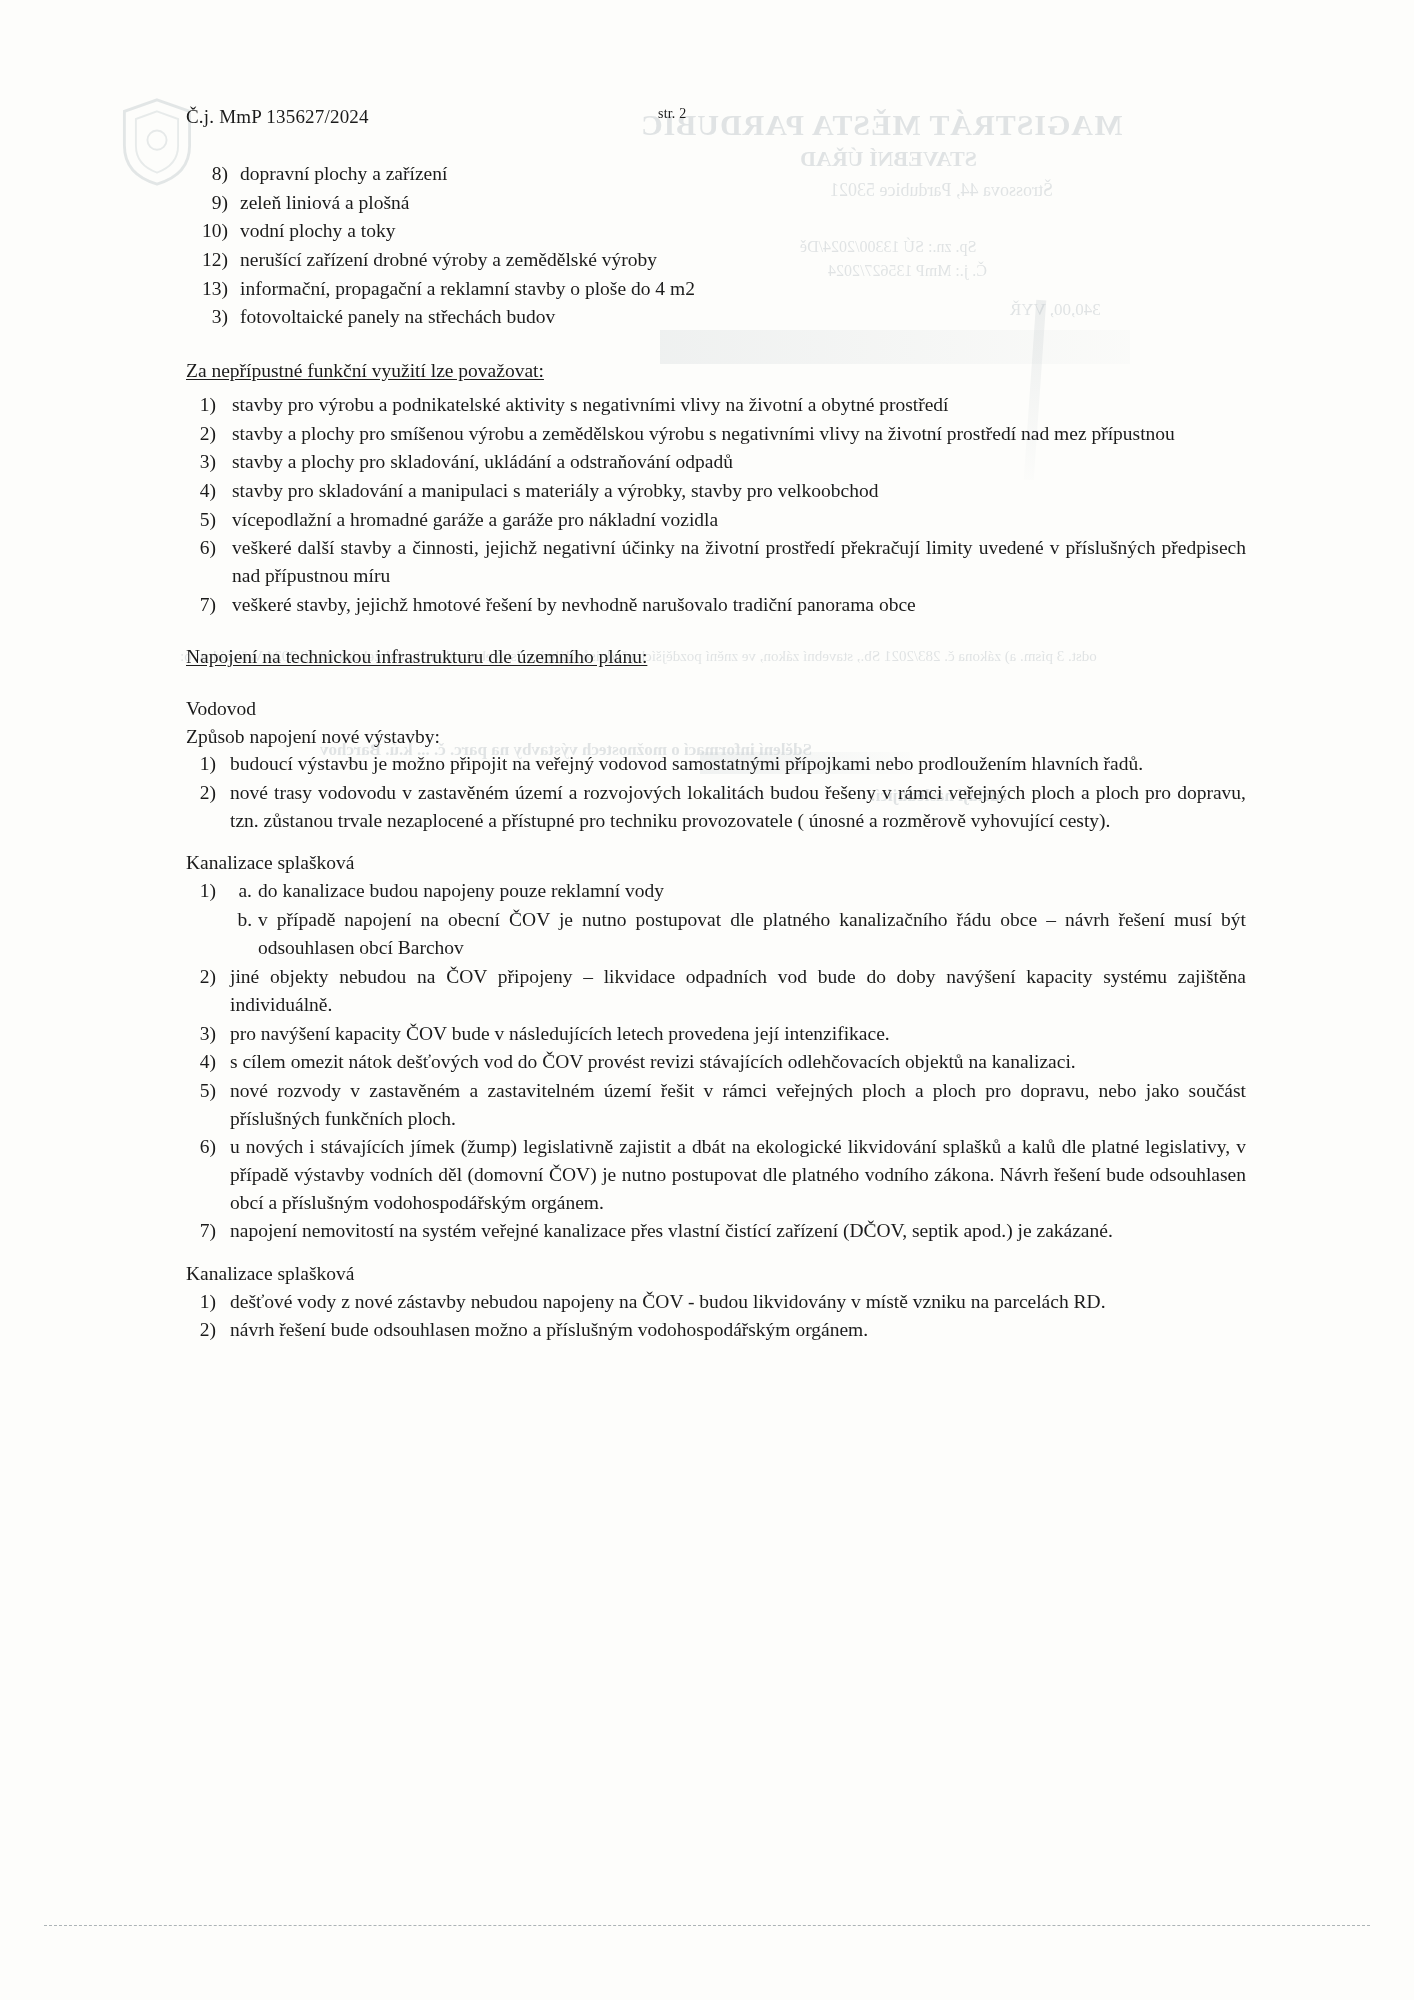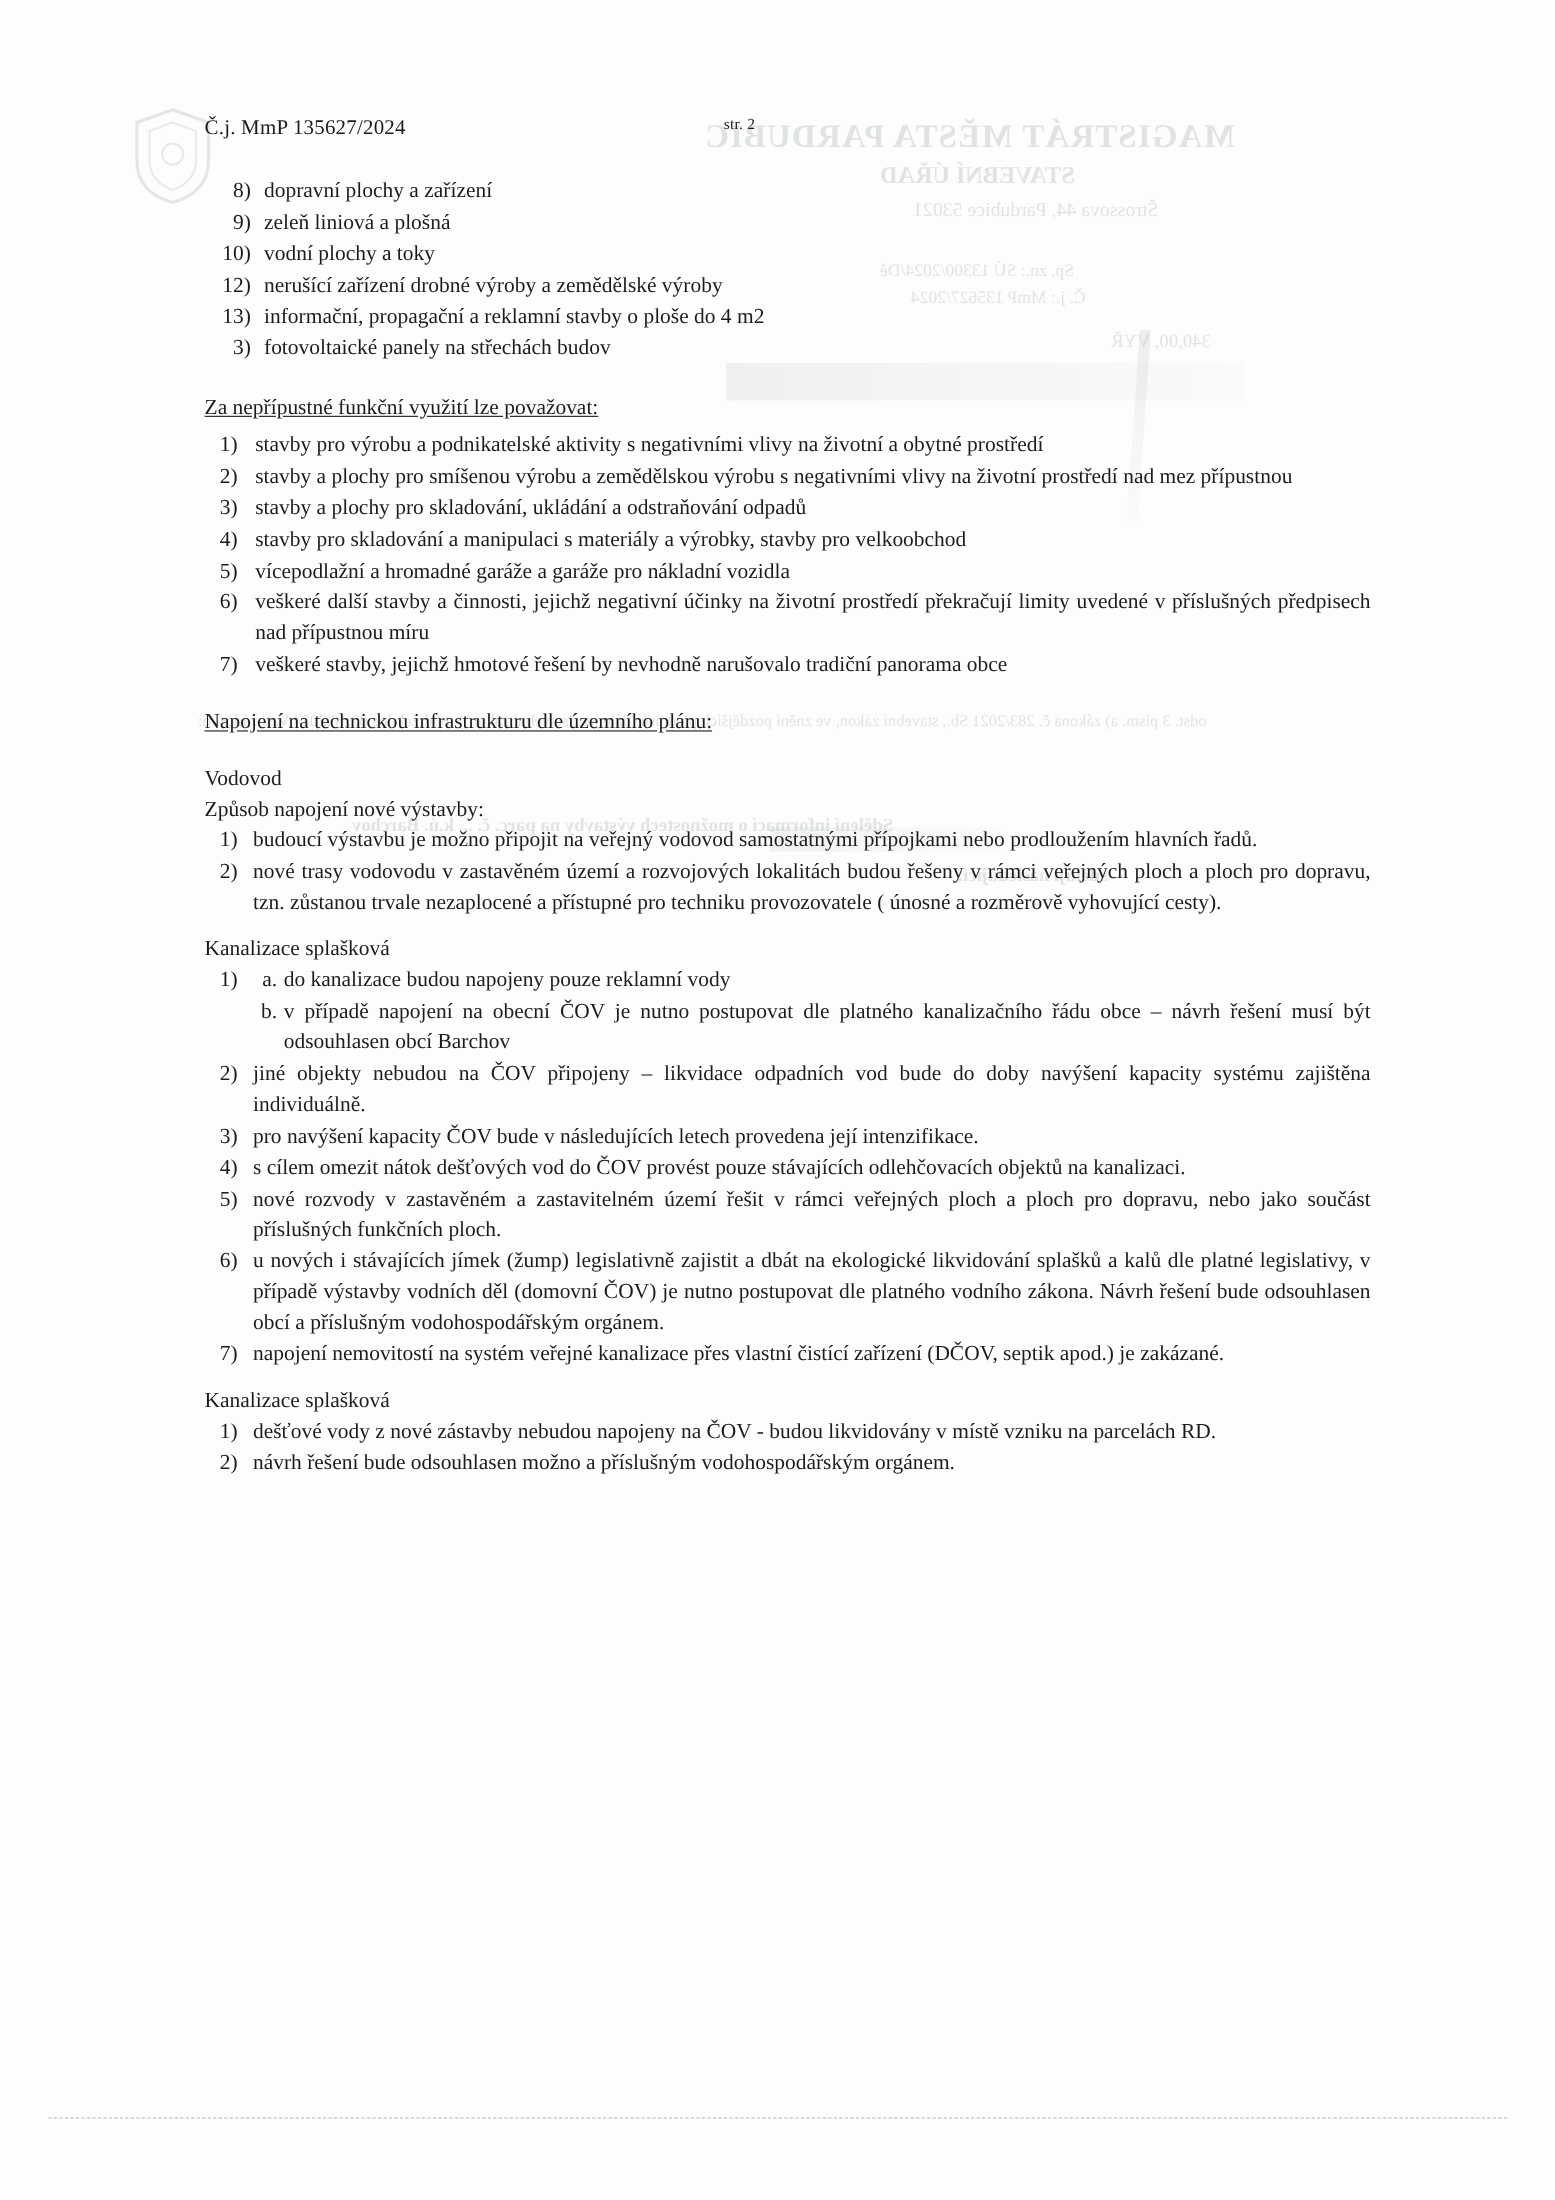--- a/index.html
+++ b/index.html
@@ -254,21 +254,21 @@
       <li class="li">
           <span class="num">2)</span>
           <span class="txt">jiné objekty nebudou na ČOV připojeny – likvidace odpadních vod bude do doby navýšení kapacity systému zajištěna individuálně.</span>
         </li>
       <li class="li">
           <span class="num">3)</span>
           <span class="txt">pro navýšení kapacity ČOV bude v následujících letech provedena její intenzifikace.</span>
         </li>
       <li class="li">
           <span class="num">4)</span>
-          <span class="txt">s cílem omezit nátok dešťových vod do ČOV provést pouze stávajících odlehčovacích objektů na kanalizaci.</span>
+          <span class="txt">s cílem omezit nátok dešťových vod do ČOV provést revizi stávajících odlehčovacích objektů na kanalizaci.</span>
         </li>
       <li class="li">
           <span class="num">5)</span>
           <span class="txt">nové rozvody v zastavěném a zastavitelném území řešit v rámci veřejných ploch a ploch pro dopravu, nebo jako součást příslušných funkčních ploch.</span>
         </li>
       <li class="li">
           <span class="num">6)</span>
           <span class="txt">u nových i stávajících jímek (žump) legislativně zajistit a dbát na ekologické likvidování splašků a kalů dle platné legislativy, v případě výstavby vodních děl (domovní ČOV) je nutno postupovat dle platného vodního zákona. Návrh řešení bude odsouhlasen obcí a příslušným vodohospodářským orgánem.</span>
         </li>
       <li class="li">

